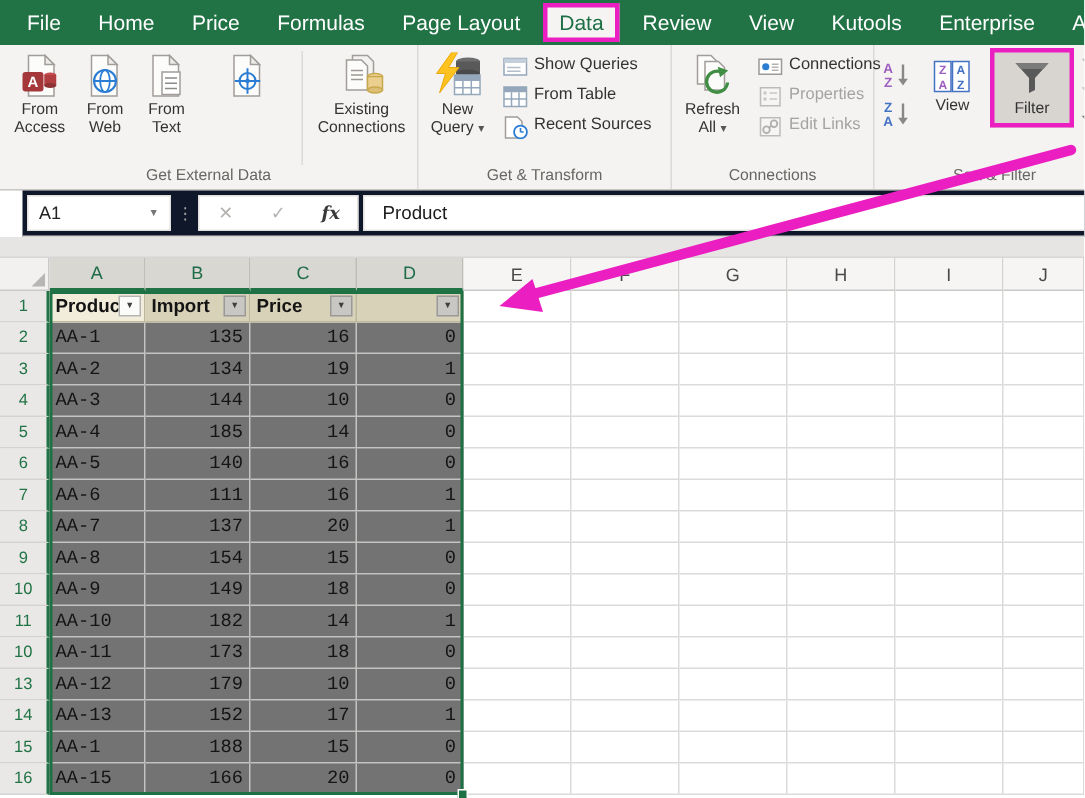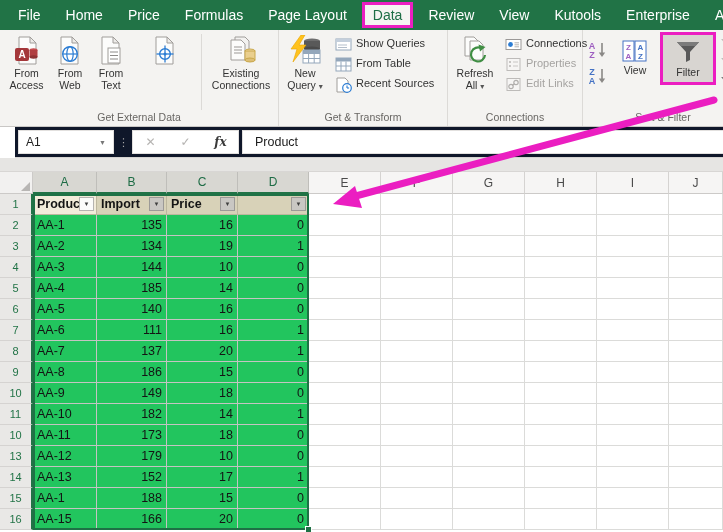--- a/index.html
+++ b/index.html
@@ -60,21 +60,21 @@
   .corner::after{content:"";position:absolute;right:2px;bottom:2px;border-left:9px solid transparent;border-bottom:9px solid #B8B6B4;}
   .colhdr{box-sizing:border-box;height:22px;display:flex;align-items:center;justify-content:center;font-size:12px;
           color:#4A4A4A;background:#F6F5F4;border-right:1px solid #D5D3D1;border-bottom:1px solid #CCCAC8;flex:0 0 auto;}
   .colhdr.sel{background:#D8D7D2;color:#1D6C45;border-bottom:2px solid #217346;border-right:1px solid #BFBEBA;}
   .grid-row{display:flex;height:21px;}
   .rowhdr{box-sizing:border-box;width:33px;display:flex;align-items:center;justify-content:center;font-size:11px;
           color:#217346;background:#E9E8E6;border-right:2px solid #217346;border-bottom:1px solid #D5D3D1;flex:0 0 auto;}
   .cell{box-sizing:border-box;border-right:1px solid #DBDBD9;border-bottom:1px solid #DBDBD9;font-size:12.5px;
         color:#141414;display:flex;align-items:center;padding:0 4px;overflow:hidden;white-space:nowrap;flex:0 0 auto;}
   .cell.num{justify-content:flex-end;}
-  .cell.sel{background:#22c55e;border-right-color:#C4C4C2;border-bottom-color:#C4C4C2;}
+  .cell.sel{background:#737373;border-right-color:#C4C4C2;border-bottom-color:#C4C4C2;font-family:Liberation Mono, monospace;}
   .cell.th{background:#D8D2B8;font-weight:bold;position:relative;padding-right:18px;border-right-color:#BDB79E;border-bottom-color:#BDB79E;}
   .cell.th.active{background:#F2ECDA;}
   .flt{position:absolute;right:2px;top:50%;transform:translateY(-50%);width:15px;height:14px;background:#C9C7C3;
        border:1px solid #9C9A97;display:flex;align-items:center;justify-content:center;font-size:6px;color:#3F3F3F;box-sizing:border-box;}
   .th.active .flt{background:#FBFBFA;border-color:#B5B3B0;}
   .sel-outline{position:absolute;left:33px;top:22px;width:276px;height:336px;border:2px solid #1E7145;box-sizing:border-box;pointer-events:none;}
   .fill-handle{position:absolute;left:305px;top:354px;width:7px;height:7px;background:#1E7145;border:1px solid #fff;box-sizing:border-box;}
 
   .arrow{position:absolute;top:0;left:0;pointer-events:none;z-index:60;}
   svg text{font-family:"Liberation Sans",sans-serif;}
@@ -488,21 +488,21 @@
           <div class="cell" style="width: 72px;"></div>
           <div class="cell" style="width: 72px;"></div>
           <div class="cell" style="width: 72px;"></div>
           <div class="cell" style="width: 72px;"></div>
           <div class="cell" style="width: 72px;"></div>
           <div class="cell" style="width: 54px;"></div>
         </div>
         <div class="grid-row">
           <div class="rowhdr">9</div>
           <div class="cell sel" style="width: 64px;">AA-8</div>
-          <div class="cell sel num" style="width: 70px;">186</div>
+          <div class="cell sel num" style="width: 70px;">154</div>
           <div class="cell sel num" style="width: 71px;">15</div>
           <div class="cell sel num" style="width: 71px;">0</div>
           <div class="cell" style="width: 72px;"></div>
           <div class="cell" style="width: 72px;"></div>
           <div class="cell" style="width: 72px;"></div>
           <div class="cell" style="width: 72px;"></div>
           <div class="cell" style="width: 72px;"></div>
           <div class="cell" style="width: 54px;"></div>
         </div>
         <div class="grid-row">

